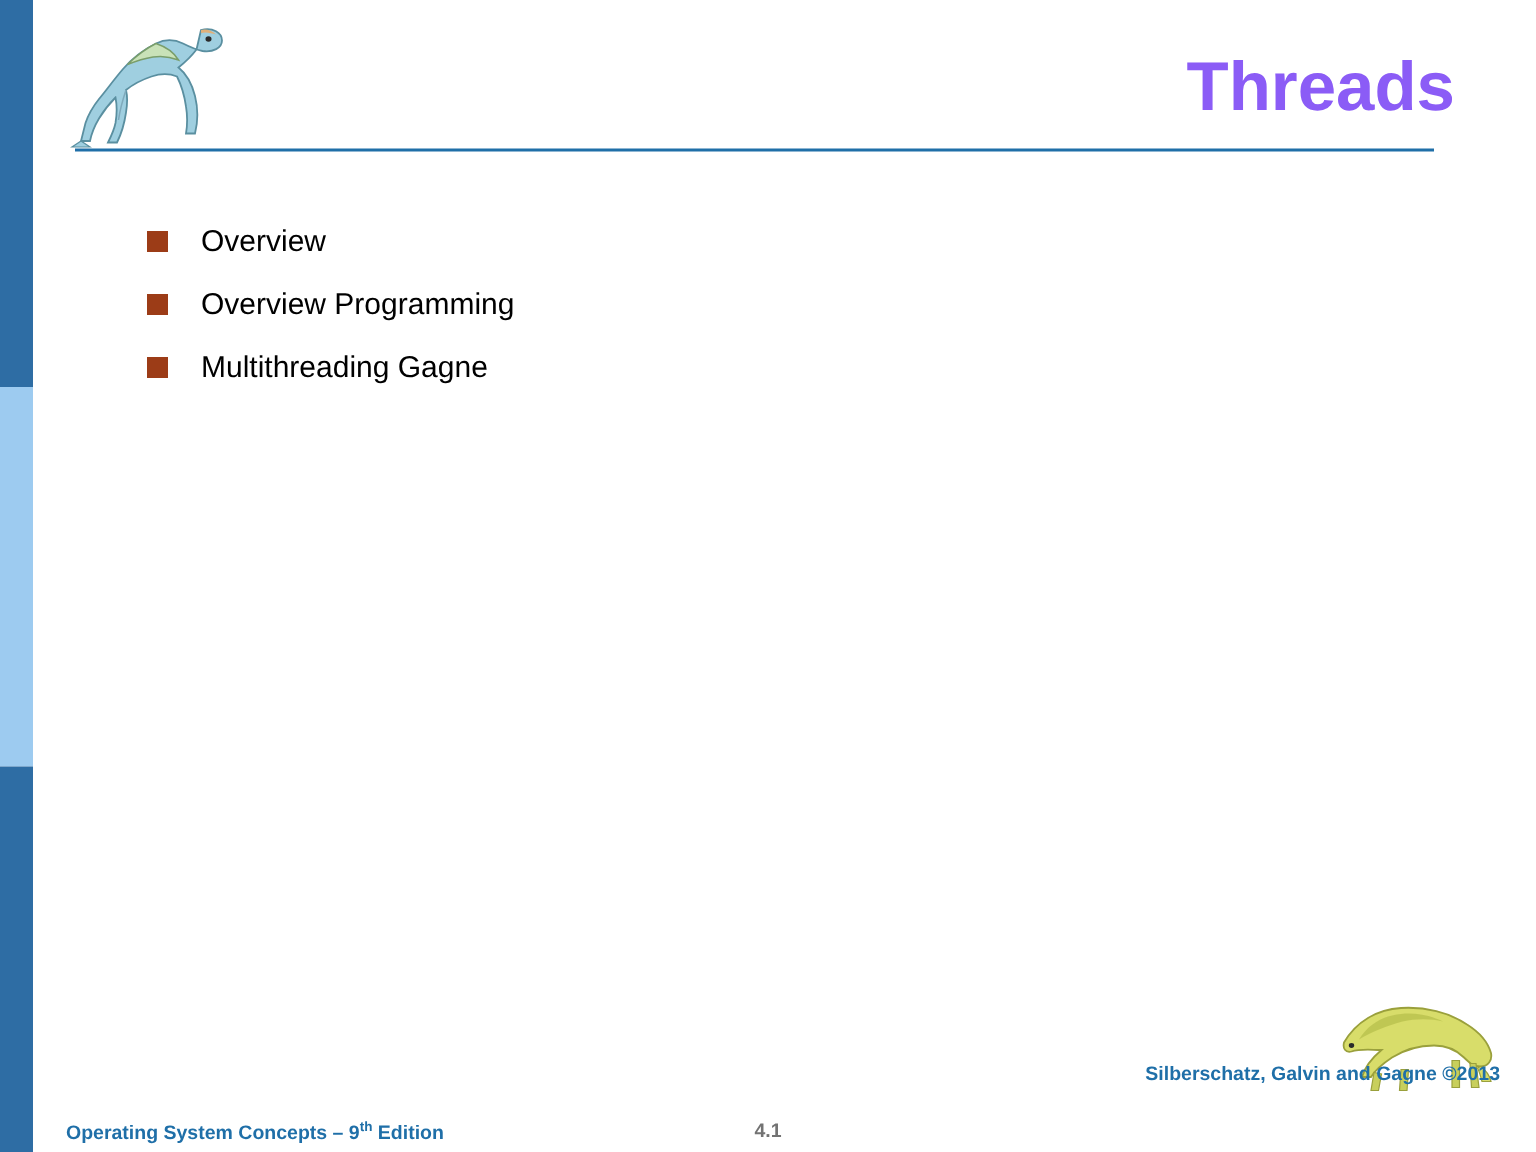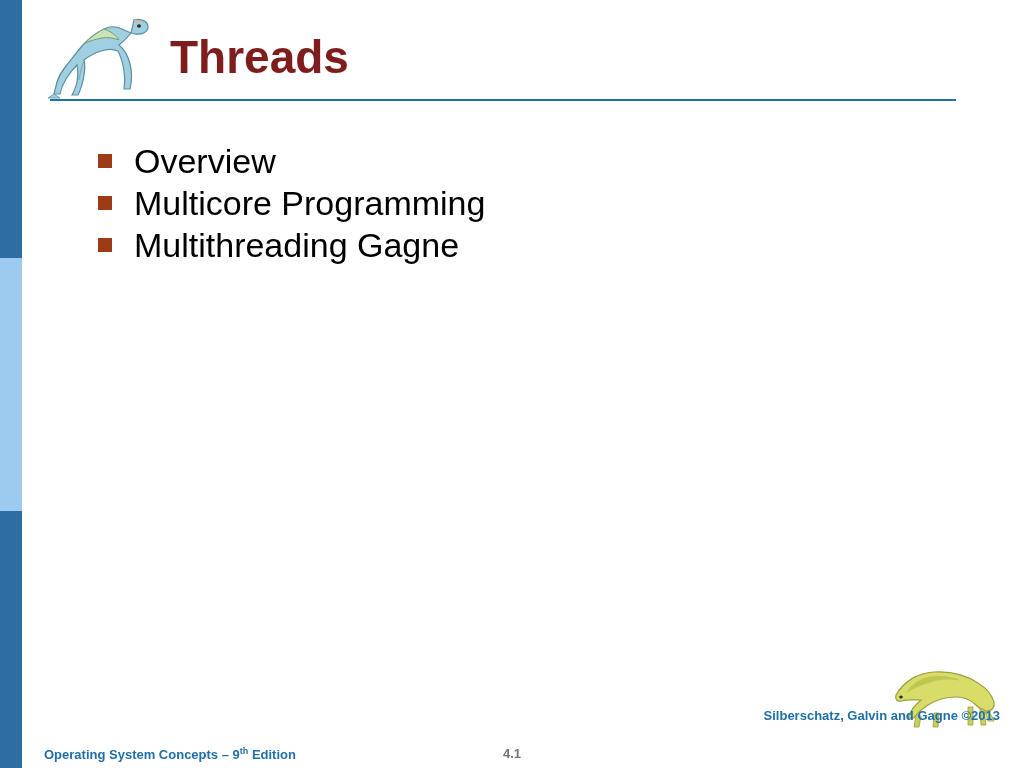--- a/index.html
+++ b/index.html
@@ -57,24 +57,24 @@
     left: 38px;
     top: 8px;
     width: 120px;
     height: 92px;
   }
   .title {
     position: absolute;
     left: 170px;
     top: 30px;
     width: 800px;
-    text-align: left;
+    text-align: right;
     font-size: 46px;
     font-weight: bold;
-    color: #7f1d1d;
+    color: #8b5cf6;
     letter-spacing: 0px;
   }
   .title-rule {
     position: absolute;
     left: 50px;
     top: 99px;
     width: 906px;
     height: 2px;
     background: #1f6fa8;
   }
@@ -90,21 +90,21 @@
     height: 42px;
   }
   .bullet-marker {
     width: 14px;
     height: 14px;
     background: #9c3c17;
     margin-right: 22px;
     flex: 0 0 auto;
   }
   .bullet-text {
-    font-size: 34px;
+    font-size: 20px;
     color: #000000;
     line-height: 30px;
   }
   .footer-left {
     position: absolute;
     left: 44px;
     top: 746px;
     font-size: 13px;
     font-weight: bold;
     color: #1f6fa8;
@@ -167,21 +167,21 @@
   <div class="title">Threads</div>
   <div class="title-rule"></div>
 
   <div class="bullets">
     <div class="bullet-row">
       <span class="bullet-marker"></span>
       <span class="bullet-text">Overview</span>
     </div>
     <div class="bullet-row">
       <span class="bullet-marker"></span>
-      <span class="bullet-text">Multicore Programming</span>
+      <span class="bullet-text">Overview Programming</span>
     </div>
     <div class="bullet-row">
       <span class="bullet-marker"></span>
       <span class="bullet-text">Multithreading Gagne</span>
     </div>
   </div>
 
   <div class="corner-logo">
     <svg width="120" height="82" viewBox="0 0 120 82" xmlns="http://www.w3.org/2000/svg">
       <path d="M10 40 C18 26 32 18 48 17 C64 16 80 20 92 28 C100 33 106 40 108 47 C109 52 106 56 101 56 C96 56 93 53 90 50 C85 45 78 42 70 42 C60 42 50 45 42 50 C36 54 31 58 28 63 L22 63 C24 56 29 50 35 45 C28 45 21 44 15 46 C11 47 9 44 10 40 Z" fill="#d8dd6a" stroke="#9aa03c" stroke-width="1.2"></path>

